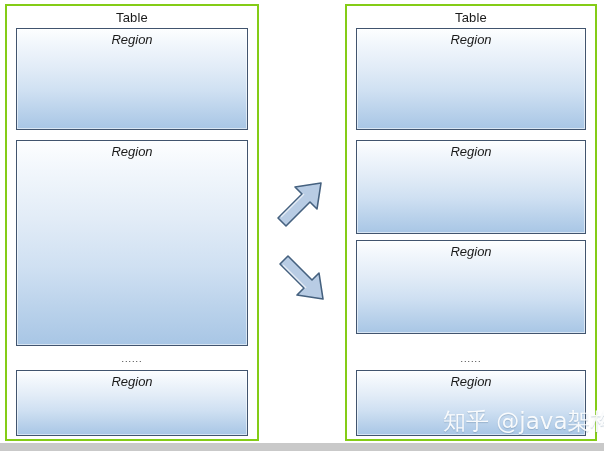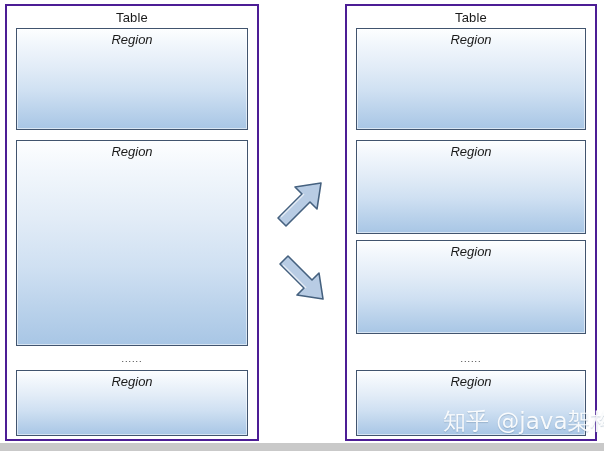--- a/index.html
+++ b/index.html
@@ -30,21 +30,21 @@
     top: 443px;
     width: 604px;
     height: 8px;
     background: #c9c9c9;
   }
 
   
   .table-panel {
     position: absolute;
     background: #ffffff;
-    border: 2px solid #4c1d95;
+    border: 2px solid #84cc16;
     box-sizing: border-box;
   }
   #table-left {
     left: 5px;
     top: 4px;
     width: 254px;
     height: 437px;
   }
   #table-right {
     left: 345px;

